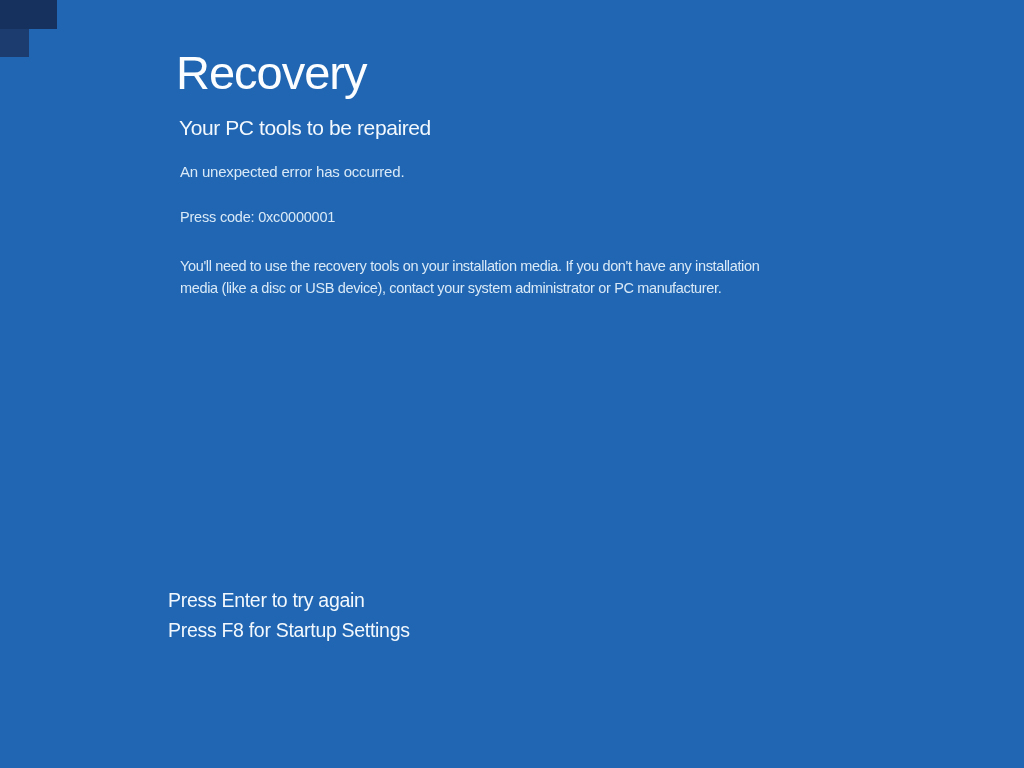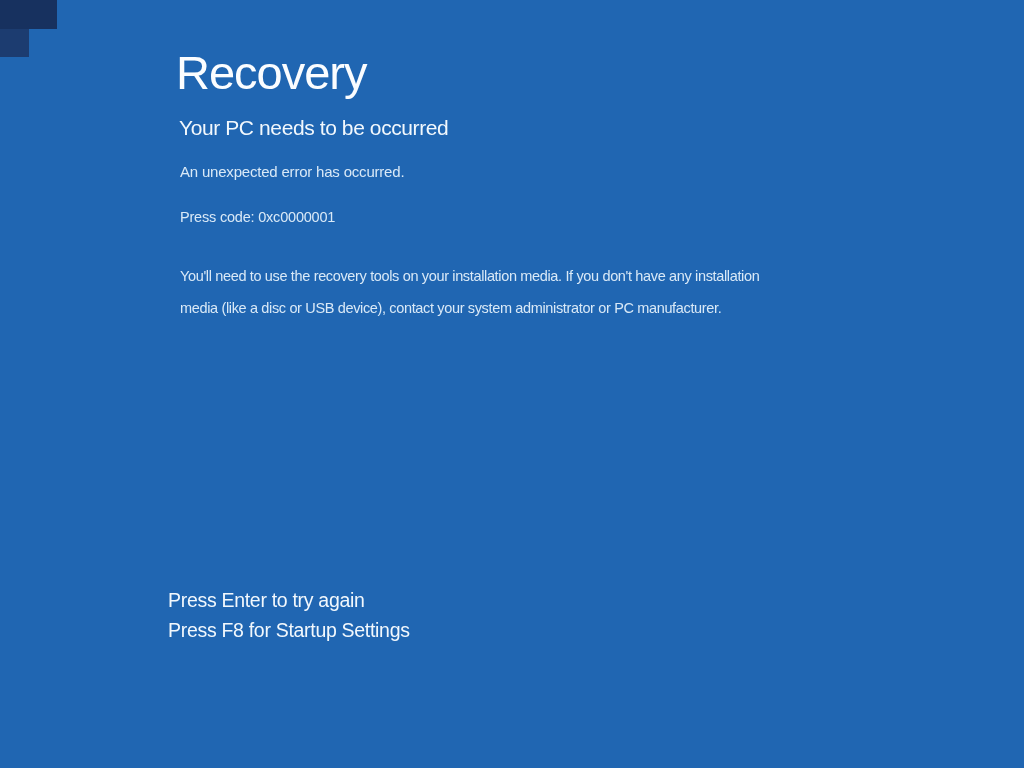--- a/index.html
+++ b/index.html
@@ -64,42 +64,42 @@
   }
   .body-text {
     position: absolute;
     left: 180px; top: 255px;
     font-size: 14.5px;
     font-weight: 400;
     letter-spacing: -0.35px;
     line-height: 22px;
     color: var(--text-body, #D9E9F7);
   }
-  .body-text .line { white-space: nowrap; margin-top: 10px; }
+  .body-text .line { white-space: nowrap; }
   .instructions {
     position: absolute;
     left: 168px; top: 585px;
     font-size: 19.5px;
     font-weight: 300;
     letter-spacing: -0.3px;
     line-height: 30px;
     color: var(--text-heading, #F2F8FD);
   }
 </style>
 </head>
 <body>
 
 <div class="screen">
 
   <div class="artifact-top"></div>
   <div class="artifact-bottom"></div>
 
   <div class="title">Recovery</div>
 
-  <div class="subtitle">Your PC needs to be occurred</div>
+  <div class="subtitle">Your PC tools to be repaired</div>
 
   <div class="error-message">An unexpected error has occurred.</div>
 
   <div class="error-code">Press code: 0xc0000001</div>
 
   <div class="body-text">
     <div class="line">You'll need to use the recovery tools on your installation media. If you don't have any installation</div>
     <div class="line">media (like a disc or USB device), contact your system administrator or PC manufacturer.</div>
   </div>
 

